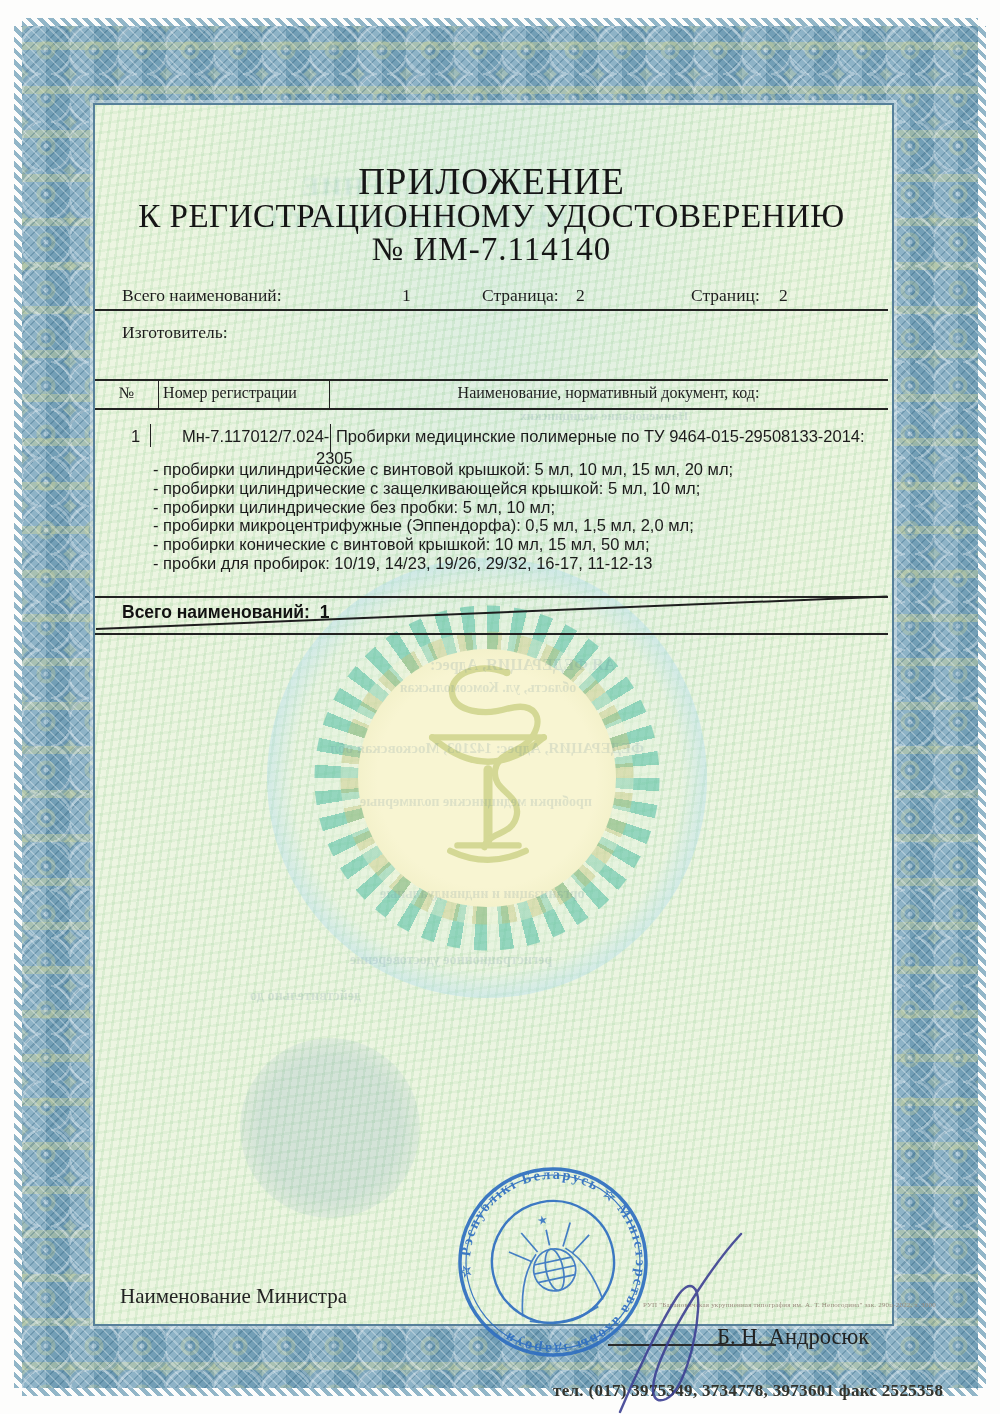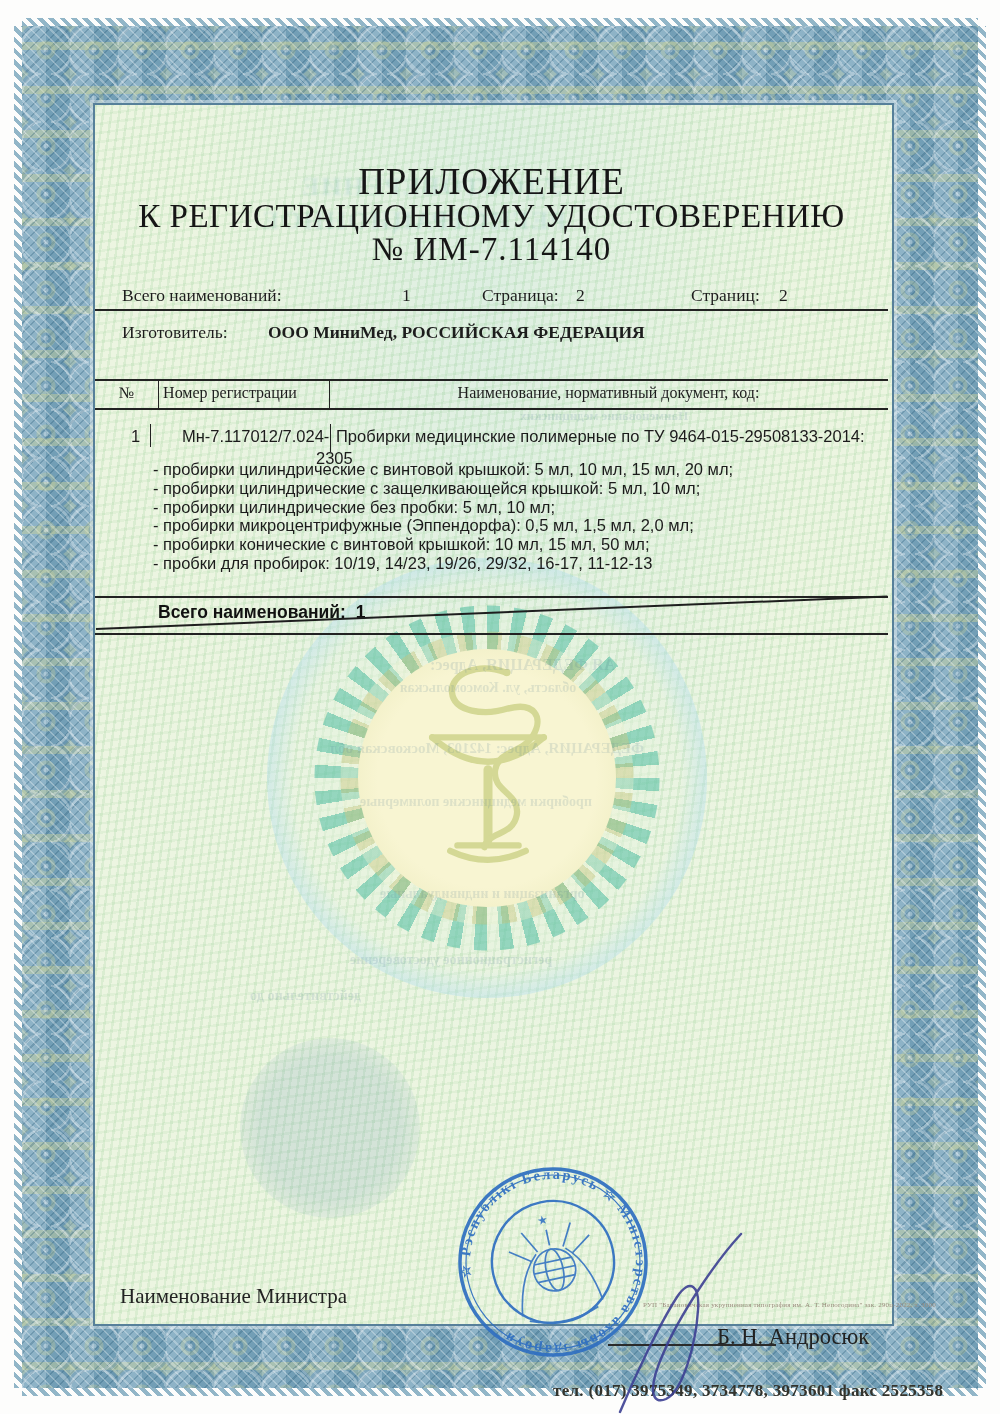--- a/index.html
+++ b/index.html
@@ -58,21 +58,21 @@
   .bold{font-weight:bold;}
   .hline{position:absolute;background:#222;height:1.6px;}
   .vline{position:absolute;background:#222;width:1.4px;}
   .hdr{position:absolute;font-size:16px;white-space:nowrap;text-align:center;}
   .entry{position:absolute;font-family:"Liberation Sans",sans-serif;font-size:16.5px;white-space:nowrap;color:#1b1b1b;}
   .list{position:absolute;left:153px;top:460px;font-family:"Liberation Sans",sans-serif;font-size:16.5px;color:#1b1b1b;}
   .list .li{line-height:18.8px;white-space:nowrap;}
   .strike{position:absolute;left:96px;top:628px;width:792px;height:1.7px;background:#1e1e1e;
     transform:rotate(-2.35deg);transform-origin:left center;}
   .totals{position:absolute;left:122px;top:602px;font-family:"Liberation Sans",sans-serif;
-    font-weight:bold;font-size:17.5px;color:#111;margin-left:36px;}
+    font-weight:bold;font-size:17.5px;color:#111;}
   .post{position:absolute;left:120px;top:1284px;font-size:21px;color:#222;}
   .name{position:absolute;left:717px;top:1324px;font-size:22.5px;color:#222;z-index:30;}
   .sigline{position:absolute;left:608px;top:1344px;width:168px;height:1.8px;background:#2b2b2b;z-index:29;}
   .note{position:absolute;left:643px;top:1301px;font-size:7px;color:#9b8d7e;letter-spacing:.2px;white-space:nowrap;z-index:5;}
   .phone{position:absolute;left:553px;top:1381px;font-size:17px;font-weight:bold;color:#33332c;
     white-space:nowrap;z-index:30;letter-spacing:.3px;}
   .stamp{position:absolute;left:448px;top:1157px;width:210px;height:210px;z-index:25;
     transform:rotate(-12deg);opacity:.92;}
   .signature{position:absolute;left:555px;top:1200px;width:240px;height:215px;z-index:31;}
 </style>
@@ -122,21 +122,20 @@
 
   <div class="lab" style="left:122px;top:285px;">Всего наименований:</div>
   <div class="lab" style="left:402px;top:285px;">1</div>
   <div class="lab" style="left:482px;top:285px;">Страница:</div>
   <div class="lab" style="left:576px;top:285px;">2</div>
   <div class="lab" style="left:691px;top:285px;">Страниц:</div>
   <div class="lab" style="left:779px;top:285px;">2</div>
   <div class="hline" style="left:95px;top:309px;width:793px;"></div>
 
   <div class="lab" style="left:122px;top:322px;">Изготовитель:</div>
-  <div class="lab bold" style="left:268px;top:322px;">ООО МиниМед, РОССИЙСКАЯ ФЕДЕРАЦИЯ</div>
 
   <div class="hline" style="left:95px;top:379px;width:793px;"></div>
   <div class="hline" style="left:95px;top:408px;width:793px;"></div>
   <div class="vline" style="left:158px;top:379px;height:29px;"></div>
   <div class="vline" style="left:329px;top:379px;height:29px;"></div>
   <div class="hdr" style="left:95px;top:384px;width:63px;">№</div>
   <div class="hdr" style="left:158px;top:384px;width:144px;">Номер регистрации</div>
   <div class="hdr" style="left:329px;top:384px;width:559px;">Наименование, нормативный документ, код:</div>
 
   <div class="entry" style="left:131px;top:427px;">1</div>

